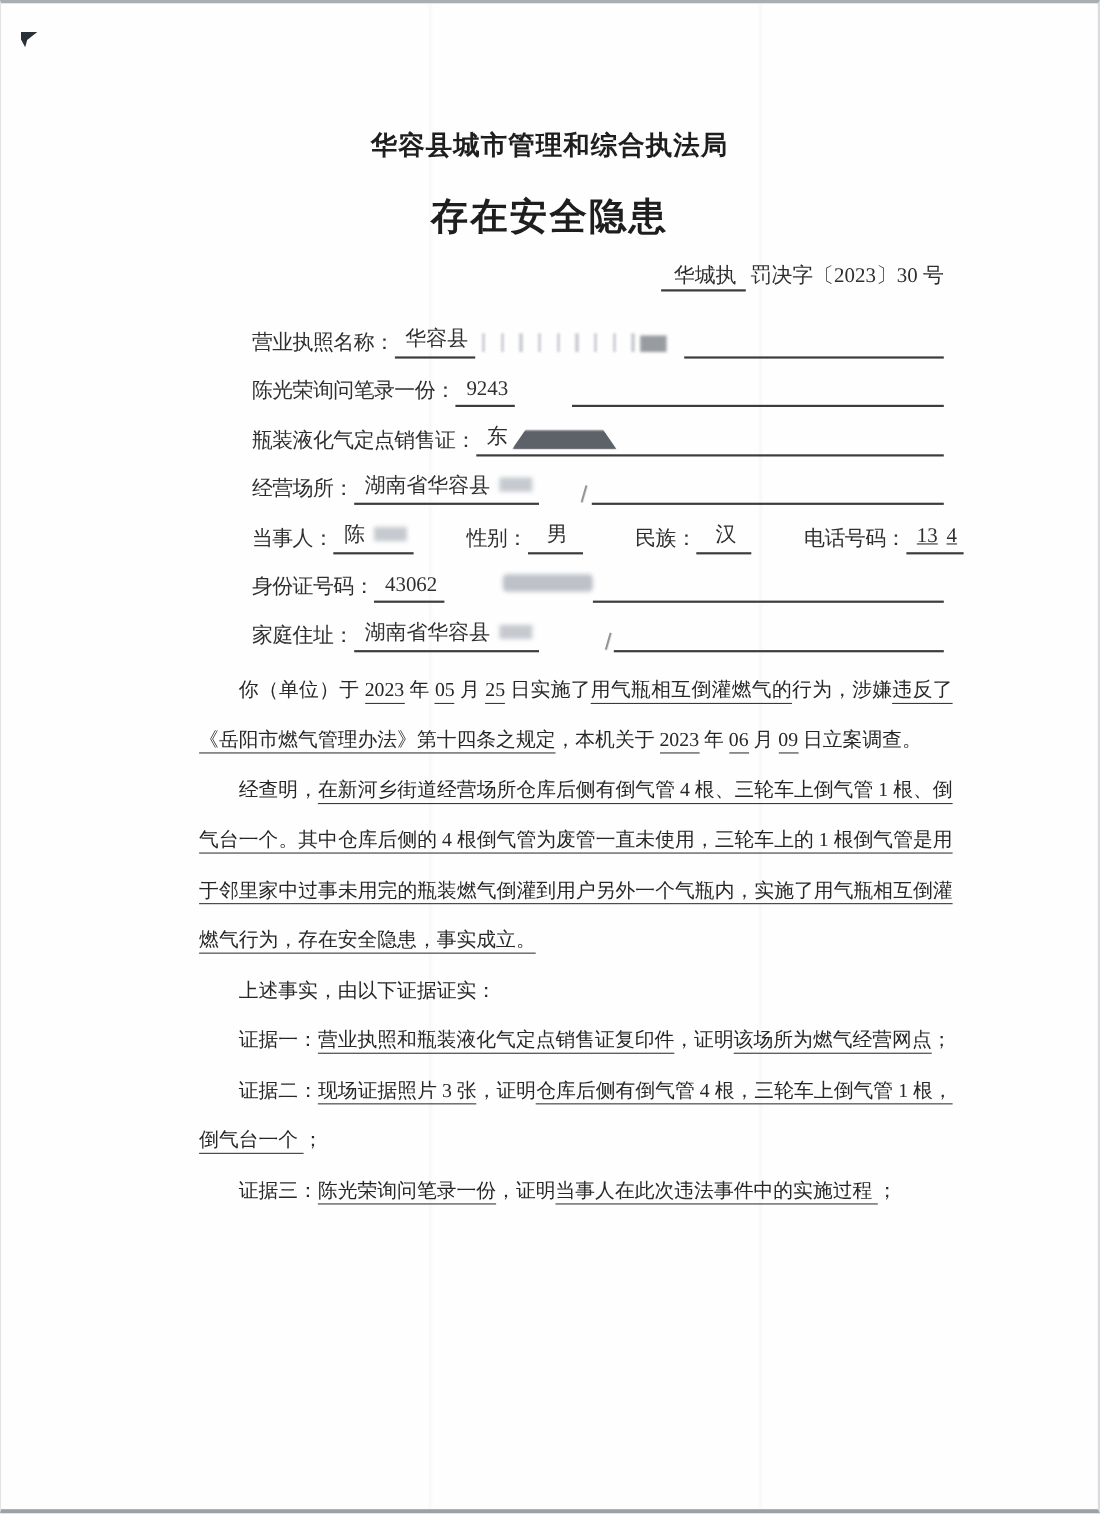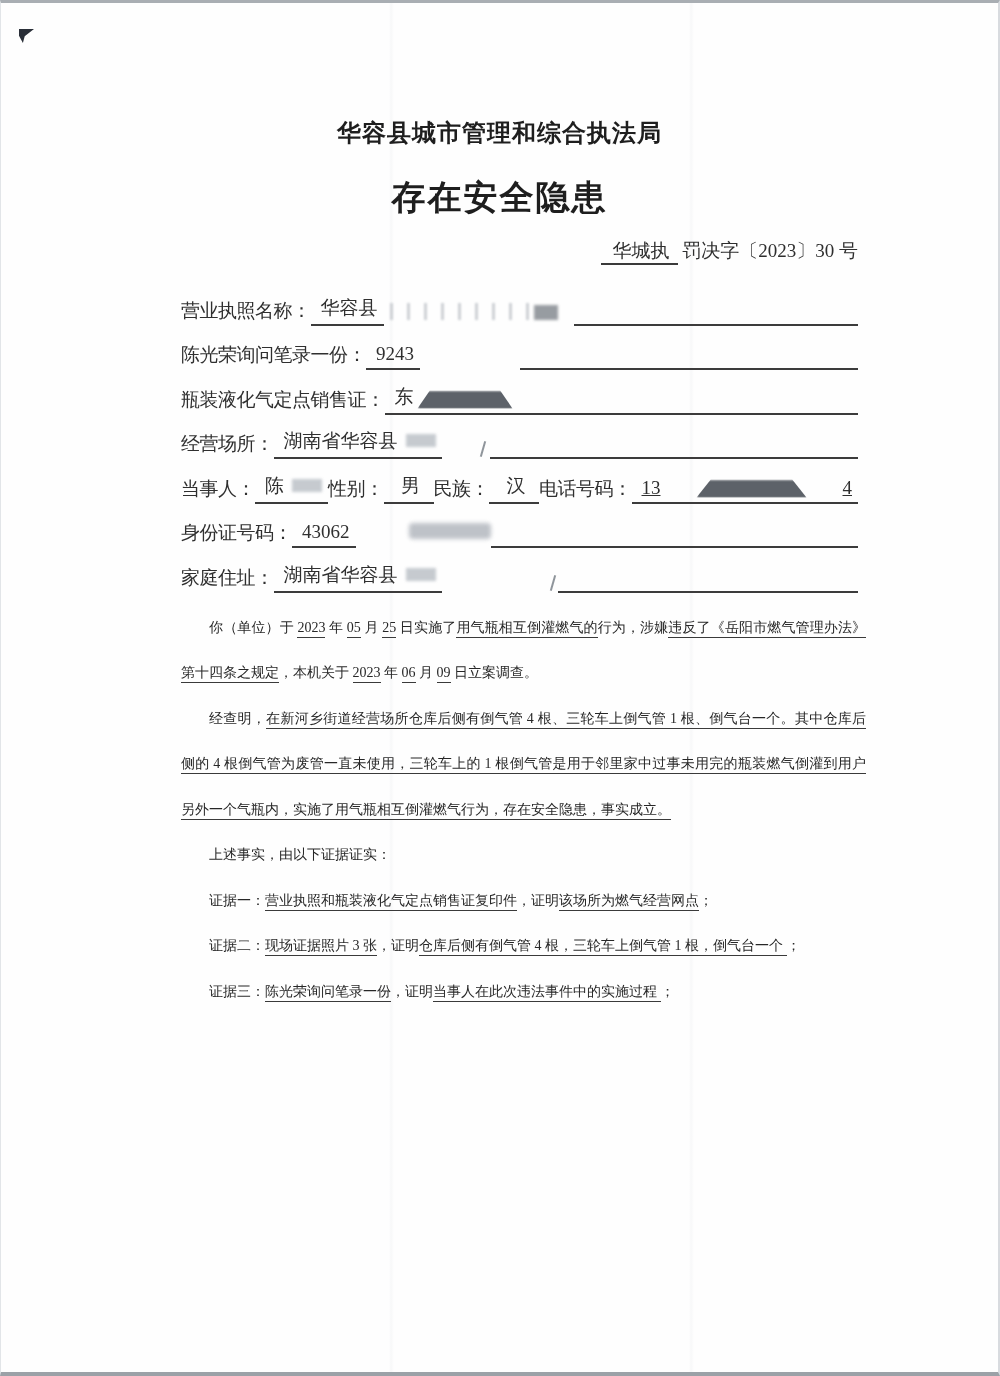--- a/index.html
+++ b/index.html
@@ -43,21 +43,21 @@
     margin: 16px 140px 0 0; text-align: right;
     font-size: 19px; line-height: 32px; color: #2e2e2e;
   }
   .docnum .dn-u { border-bottom: 2px solid #3a3a3a; padding: 0 8px 2px 12px; }
   
   .fields { margin: 14px 140px 0 180px; }
   .frow {
     display: flex; align-items: flex-end;
     height: 44.5px; font-size: 19px; color: #2f2f2f;
   }
-  .lbl { white-space: nowrap; letter-spacing: -0.5px; padding-bottom: 2px; }
+  .lbl { white-space: nowrap; letter-spacing: -0.5px; padding-bottom: 2px; margin-left: 48px; }
   .fv {
     border-bottom: 2px solid #3c3c3c;
     padding: 0 6px 3px 10px; white-space: nowrap;
   }
   .blank { border-bottom: 2px solid #3c3c3c; height: 26px; }
   .gap { height: 26px; position: relative; }
   .grow { flex: 1 1 auto; }
   .fv-flex { display: flex; align-items: flex-end; }
   .fv-center { text-align: center; }
   .fv-phone { display: flex; align-items: flex-end; justify-content: space-between; text-decoration: underline; }
@@ -87,21 +87,21 @@
     filter: blur(1.6px); opacity: 0.85;
   }
   .tick {
     position: absolute; width: 2px; height: 16px; bottom: 2px;
     background: #8f959b; transform: rotate(16deg); filter: blur(0.6px);
   }
   
   .body-text { margin: 12px 132px 0 180px; }
   .body-text p {
     margin: 0; text-indent: 2em; text-align: justify;
-    font-size: 14px; line-height: 45.5px; color: #272727;
+    font-size: 18px; line-height: 45.5px; color: #272727;
   }
   .body-text .u { border-bottom: 1.5px solid #3a3a3a; padding-bottom: 2px; }
 </style>
 </head>
 <body>
 
 <div class="page">
   <div class="corner-mark"></div>
 
   <h1 class="title1">华容县城市管理和综合执法局</h1>

